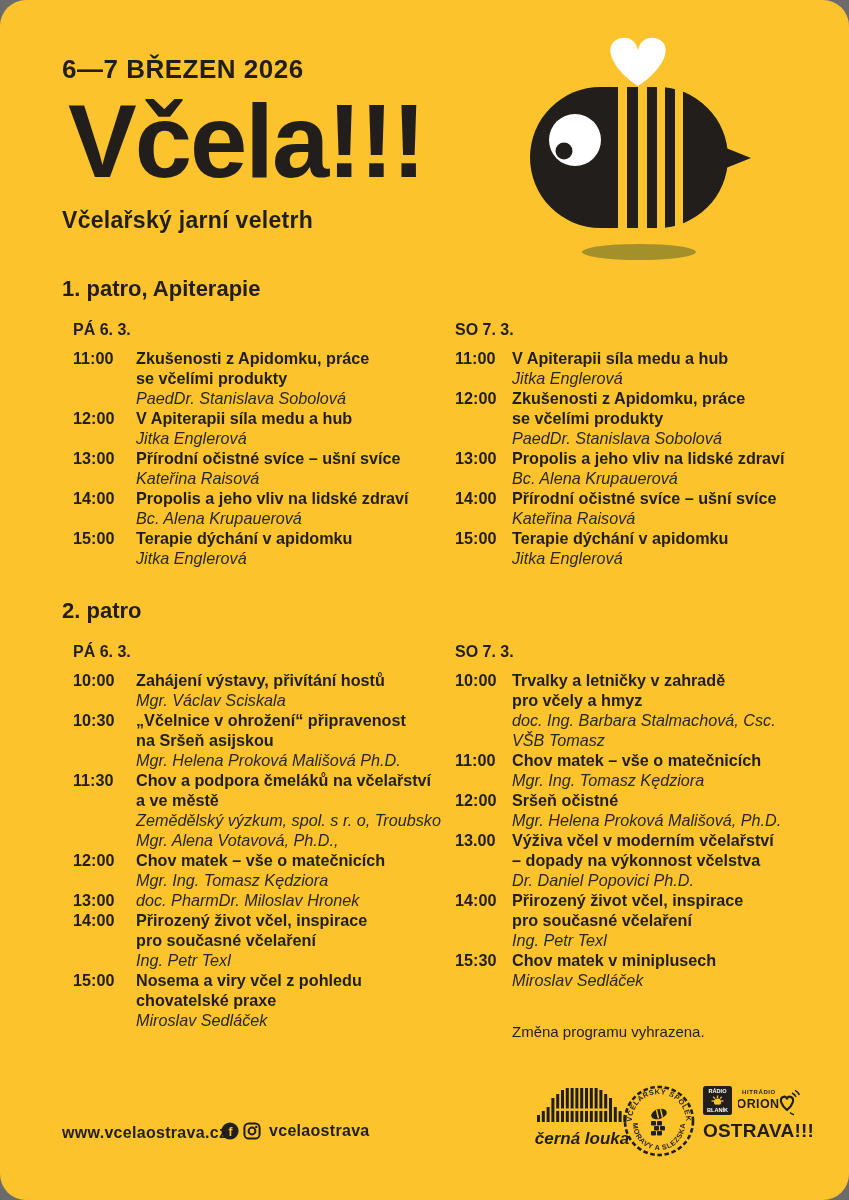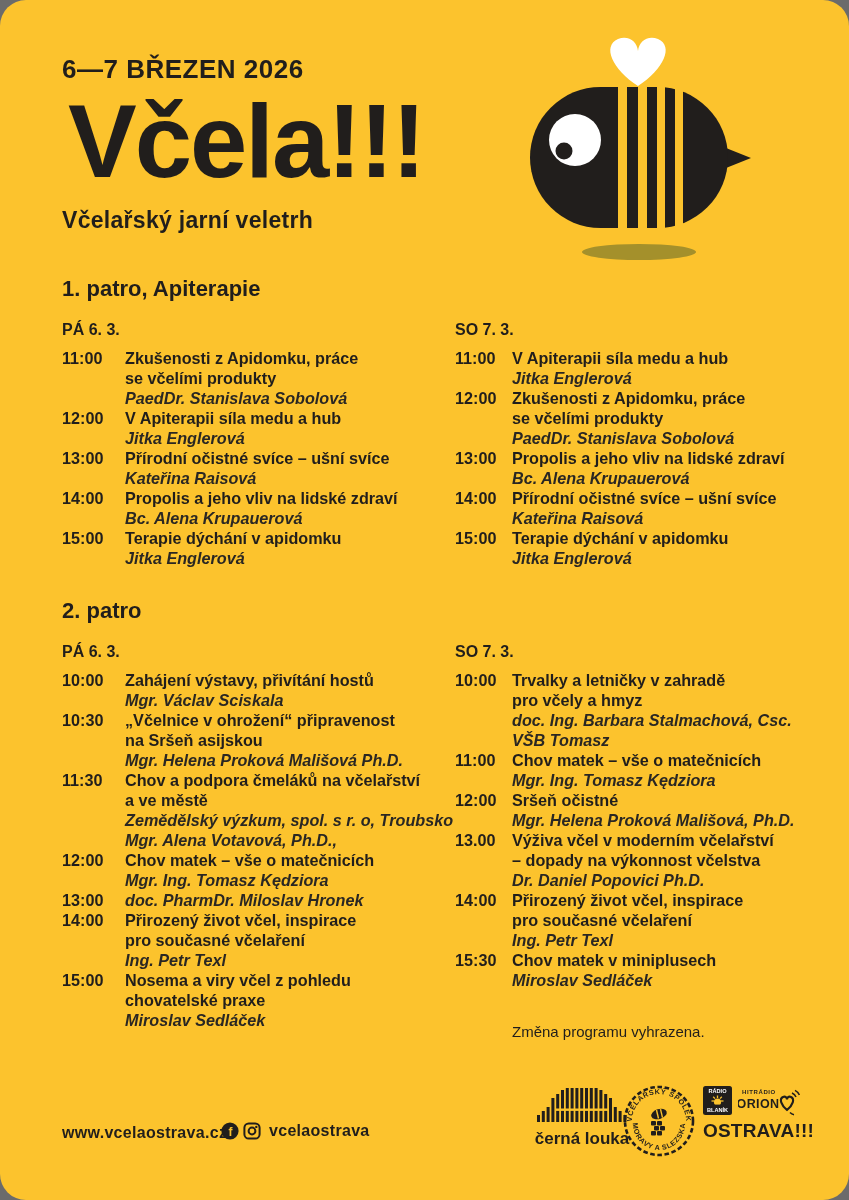--- a/index.html
+++ b/index.html
@@ -11,36 +11,36 @@
   
   .date-line{position:absolute;left:62px;top:54px;font-size:26px;font-weight:700;letter-spacing:.5px;}
   .main-title{position:absolute;left:56px;top:78px;margin:12px;font-size:103px;line-height:1;font-weight:700;letter-spacing:-2px;text-align:right;}
   .subtitle{position:absolute;left:62px;top:207px;font-size:23px;font-weight:700;letter-spacing:.3px;}
   .bee{position:absolute;left:518px;top:28px;width:240px;height:236px;}
   
   .section{position:absolute;left:62px;width:762px;}
   .sec1{top:276px;}
   .sec2{top:598px;}
   .sec-heading{margin:0;font-size:22px;font-weight:700;}
-  .col{position:absolute;top:44px;left:0;width:392px;}
+  .col{position:absolute;top:44px;left:11px;width:392px;}
   .col-right{left:393px;width:369px;}
   .day{font-size:16px;font-weight:700;line-height:20px;margin-bottom:8px;}
   .entry{display:flex;font-size:16.2px;line-height:20px;}
   .entry .time{flex:0 0 63px;font-weight:700;}
   .col-right .entry .time{flex-basis:57px;}
   .entry .t{font-weight:700;}
-  .entry .s{font-weight:700;font-style:italic;color:#2a2723;}
+  .entry .s{font-weight:400;font-style:italic;color:#2a2723;}
   .change-note{position:absolute;left:512px;top:1023px;font-size:15px;font-weight:400;}
   
   .footer{position:absolute;left:62px;top:1080px;width:740px;height:90px;}
   .website{position:absolute;left:0;top:44px;font-size:16px;font-weight:700;letter-spacing:.3px;}
   .social-row{position:absolute;left:159px;top:42px;display:flex;align-items:center;gap:4px;}
   .social-row svg{display:block;}
   .handle{font-size:16px;font-weight:700;margin-left:4px;letter-spacing:.3px;}
-  .logo-cl{position:absolute;left:472px;top:4px;width:96px;text-align:center;}
+  .logo-cl{position:absolute;left:472px;top:4px;width:96px;text-align:center;font-style:italic;}
   .logo-cl .cl-label{font-size:17px;font-weight:700;margin-top:3px;}
   .logo-stamp{position:absolute;left:558px;top:1px;}
   .logo-radio{position:absolute;left:641px;top:6px;width:156px;}
   .radio-row{display:flex;align-items:flex-start;gap:6px;}
   .ostrava{font-size:19px;font-weight:700;margin-top:4px;letter-spacing:.2px;}
 </style>
 </head>
 <body>
 
 <div class="page" style="background: rgb(252, 195, 45); color: rgb(33, 30, 28); border-radius: 26px;">

